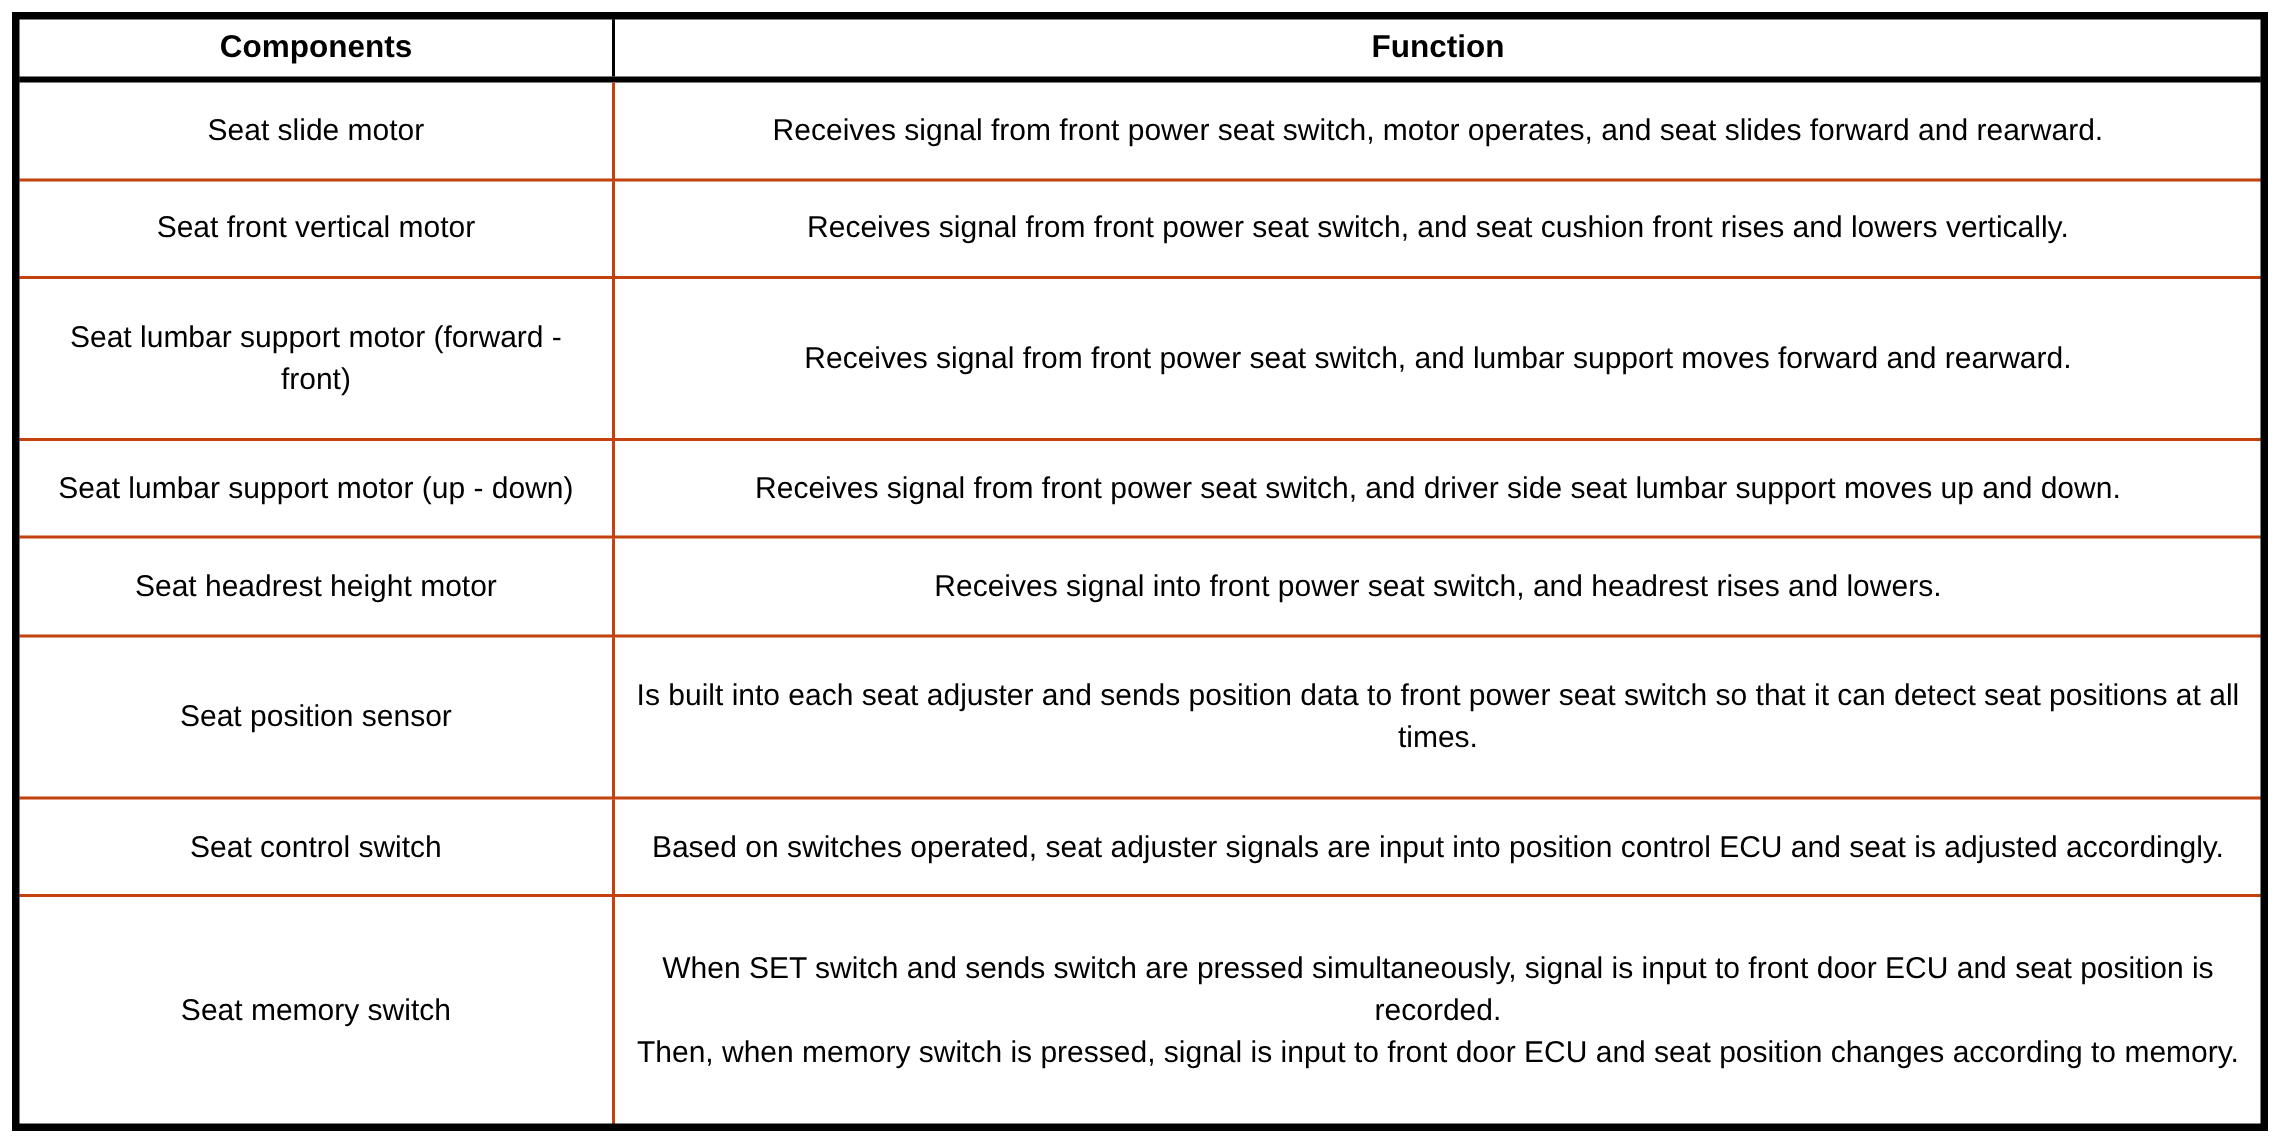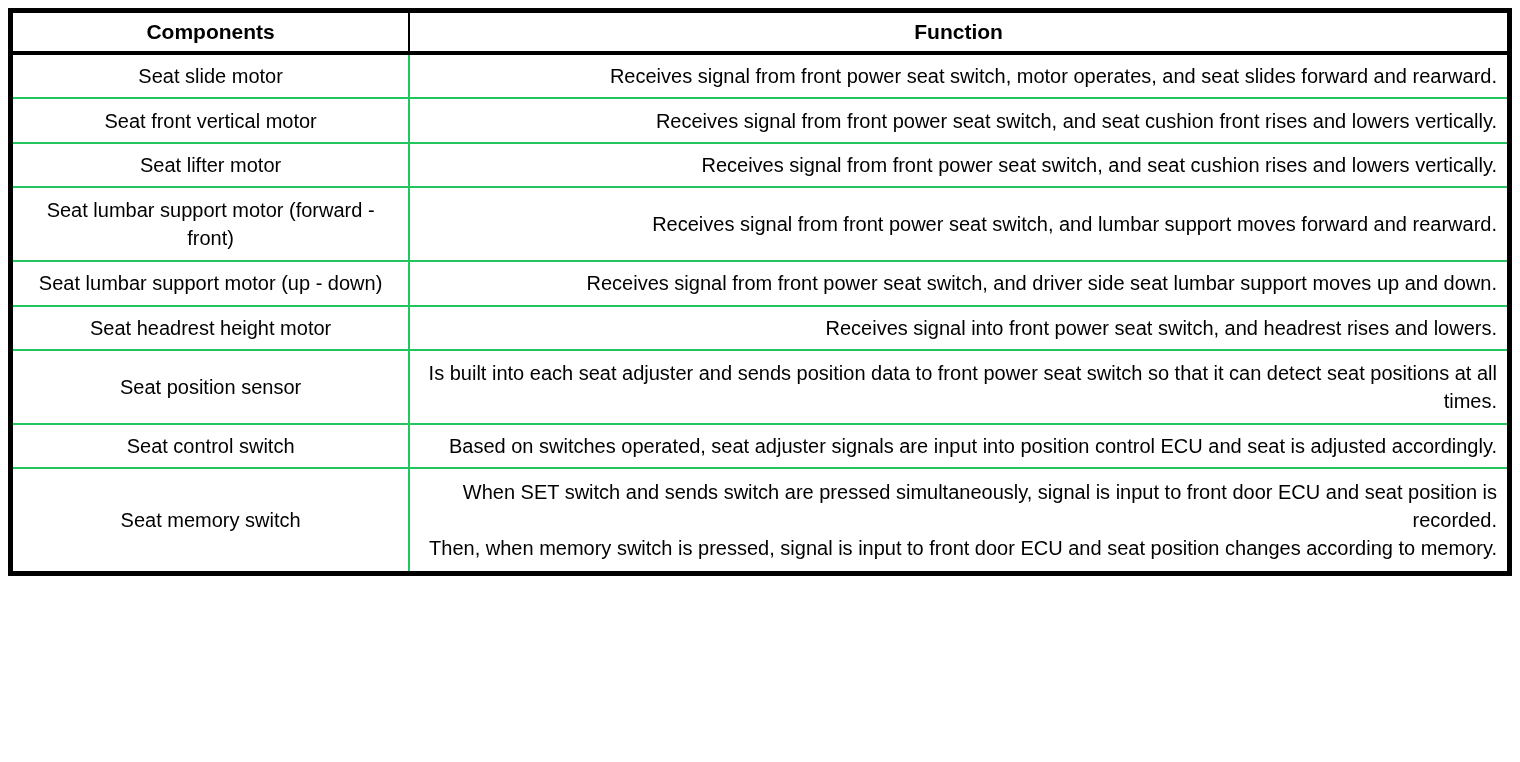--- a/index.html
+++ b/index.html
@@ -11,48 +11,48 @@
   }
   .page {
     width: 1520px;
     height: 762px;
     background: #ffffff;
     box-sizing: border-box;
     padding: 8px;
   }
   table.spec-table {
     width: 100%;
-    height: 568px;
+    height: 746px;
     border-collapse: collapse;
     border: 5px solid #000000;
     background: #ffffff;
     table-layout: fixed;
   }
   table.spec-table th {
     border: 2px solid #000000;
     border-bottom: 4px solid #000000;
     font-size: 21px;
     font-weight: bold;
     line-height: 26px;
     padding: 6px 10px;
     text-align: center;
     vertical-align: middle;
   }
   table.spec-table td {
-    border: 2px solid #22c55e;
+    border: 2px solid #c2410c;
     font-size: 20px;
     line-height: 28px;
     padding: 6px 10px;
     vertical-align: middle;
   }
   td.component-cell {
     text-align: center;
   }
   td.function-cell {
-    text-align: right;
+    text-align: center;
     white-space: pre-line;
   }
   col.col-components { width: 26.6%; }
   col.col-function   { width: 73.4%; }
 </style>
 </head>
 <body>
 
 <div class="page">
   <table class="spec-table">
@@ -73,24 +73,20 @@
     <td class="function-cell">Receives signal from front power seat switch, motor operates, and seat slides forward and rearward.</td>
   </tr>
 
 
 
   <tr>
     <td class="component-cell">Seat front vertical motor</td>
     <td class="function-cell">Receives signal from front power seat switch, and seat cushion front rises and lowers vertically.</td>
   </tr>
 
-  <tr>
-    <td class="component-cell">Seat lifter motor</td>
-    <td class="function-cell">Receives signal from front power seat switch, and seat cushion rises and lowers vertically.</td>
-  </tr>
 
   <tr>
     <td class="component-cell">Seat lumbar support motor (forward - front)</td>
     <td class="function-cell">Receives signal from front power seat switch, and lumbar support moves forward and rearward.</td>
   </tr>
 
   <tr>
     <td class="component-cell">Seat lumbar support motor (up - down)</td>
     <td class="function-cell">Receives signal from front power seat switch, and driver side seat lumbar support moves up and down.</td>
   </tr>

